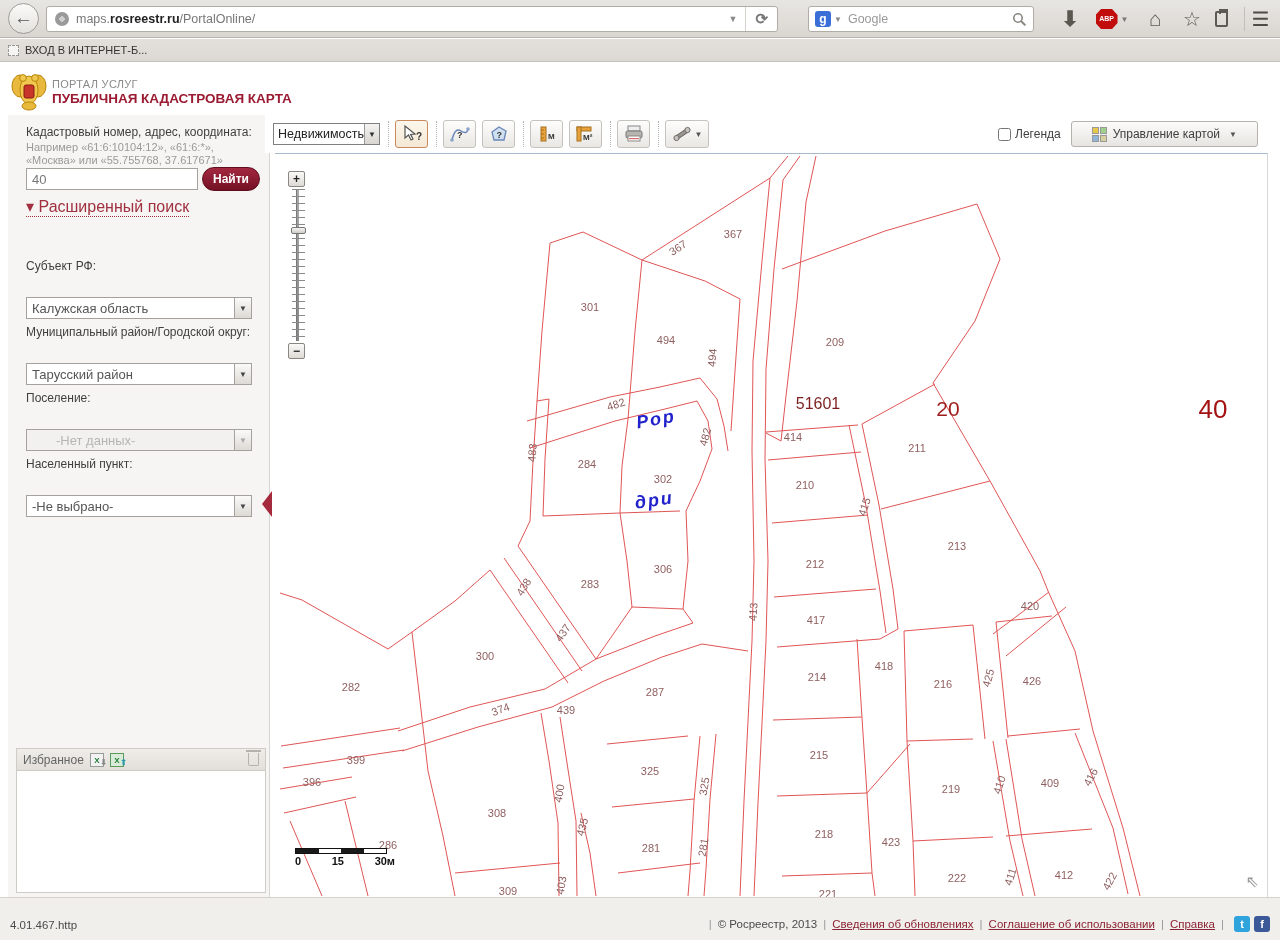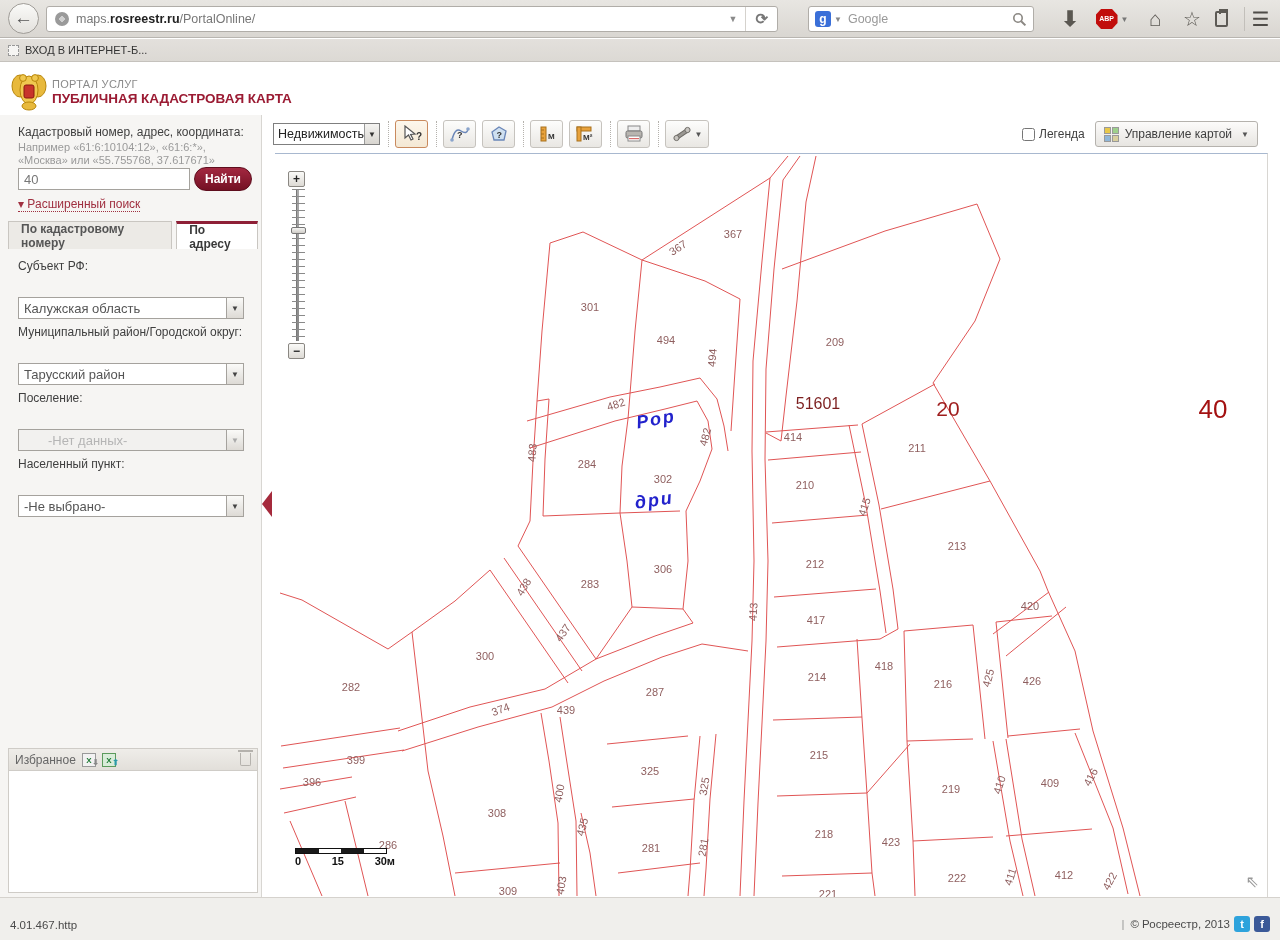--- a/index.html
+++ b/index.html
@@ -47,29 +47,29 @@
   .bm-ico { width:11px; height:11px; border:1px dashed #999; margin:0 6px 0 8px; background:#f6f5f3; }
   .bm-label { font-size:11px; color:#333; }
 
   
   #site-header { position:absolute; left:0; top:62px; width:1280px; height:53px; background:#fff; }
   #emblem { position:absolute; left:10px; top:8px; }
   .hdr-portal { position:absolute; left:52px; top:16px; font-size:11px; color:#8a8a8a; letter-spacing:.3px; }
   .hdr-title { position:absolute; left:52px; top:29px; font-size:13.5px; font-weight:bold; color:#9b1b33; }
 
   
-  #sidebar { position:absolute; left:0; top:115px; width:262px; height:782px; background:#f6f5f3; border-right:1px solid #d8d6d2;text-decoration:underline; }
+  #sidebar { position:absolute; left:8px; top:115px; width:262px; height:782px; background:#f6f5f3; border-right:1px solid #d8d6d2;text-decoration:underline; }
   .sb-label { font-size:12px; color:#3f3f3f; }
   .sb-hint { font-size:11px; color:#9a9a9a; }
   #search-input { position:absolute; left:18px; top:53px; width:172px; height:22px; border:1px solid #a5a29d; background:#fff;
     font-size:13px; color:#777; padding-left:5px; font-family:"Liberation Sans",sans-serif; }
   #find-btn { position:absolute; left:194px; top:52px; width:58px; height:24px;
     background:linear-gradient(#a32840,#741124); border:1px solid #5e0d1d; border-radius:12px;
     color:#fff; font-size:12px; font-weight:bold; text-align:center; line-height:22px; }
-  #adv-link { position:absolute; left:18px; top:82px; font-size:12px; color:#a03040; border-bottom:1px dotted #a03040; }
+  #adv-link { position:absolute; left:18px; top:82px; font-size:16px; color:#a03040; border-bottom:1px dotted #a03040; }
   #adv-link:before { content:"▾ "; }
   #tabs { position:absolute; left:8px; top:106px; width:250px; height:28px; display:flex; gap:4px; }
   .tab { height:28px; border:1px solid #c9c6c1; border-bottom:none; background:#eceae6; color:#555;
     font-size:12px; font-weight:bold; display:flex; align-items:center; justify-content:center; padding:0 12px; }
   .tab.active { background:#fff; border-top:3px solid #8e1f36; color:#3a3a3a; }
   #fields { position:absolute; left:0; top:138px; width:262px; }
   .field { margin:6px 18px 0 18px; }
   .field .flabel { font-size:12px; color:#3f3f3f; margin-bottom:4px; }
   .fselect { height:22px; border:1px solid #a5a29d; background:#fff; display:flex; align-items:center;margin-top:24px; }
   .fselect .fval { font-size:13px; color:#555; padding-left:5px; flex:1; white-space:nowrap; overflow:hidden; }
@@ -105,21 +105,21 @@
   .tbtn { width:33px; height:28px; margin-left:6px; border:1px solid #c6c3be; border-radius:3px;
     background:linear-gradient(#fdfdfc,#e9e7e3); display:flex; align-items:center; justify-content:center; }
   .tbtn.active { border:1px solid #c98a5e; background:linear-gradient(#fdf7ec,#f4e8d4); }
   .tsep { width:1px; height:26px; margin-left:8px; border-left:1px dotted #b5b2ad; }
   .tbtn.wide { width:44px; }
   .tcaret { font-size:8px; color:#555; margin-left:3px; }
   #legend-wrap { margin-left:auto; display:flex; align-items:center; }
   #legend-check { width:13px; height:13px; }
   #legend-label { font-size:12px; color:#3f3f3f; margin:0 10px 0 4px; }
   #manage-btn { height:26px; border:1px solid #b5b2ad; border-radius:3px; background:linear-gradient(#fcfbfa,#e7e5e1);
-    display:flex; align-items:center; padding:0 8px; margin-right:12px; }
+    display:flex; align-items:center; padding:0 20px; margin-right:12px; }
   .grid-ico { display:grid; grid-template-columns:7px 7px; grid-template-rows:7px 7px; gap:1px; margin-right:6px; }
   .grid-ico i { border:1px solid #999; }
   .grid-ico i:nth-child(1){ background:#e8c84a; } .grid-ico i:nth-child(2){ background:#9ed08c; }
   .grid-ico i:nth-child(3){ background:#8fb6d8; } .grid-ico i:nth-child(4){ background:#d8cf9e; }
   #manage-label { font-size:12px; color:#3f3f3f; margin-right:6px; }
 
   
   #map-area { position:absolute; left:275px; top:153px; width:993px; height:744px; background:#fff;
     border-top:1px solid #a8b8cf; border-right:1px solid #d8d6d2; overflow:hidden; }
   #map-svg { position:absolute; left:0; top:0; }
@@ -208,24 +208,20 @@
   <div class="hdr-title">ПУБЛИЧНАЯ КАДАСТРОВАЯ КАРТА</div>
 </div>
 
 <div id="sidebar">
   <div class="sb-label abs" style="left:18px;top:10px;">Кадастровый номер, адрес, координата:</div>
   <div class="sb-hint abs" style="left:18px;top:26px;">Например «61:6:10104:12», «61:6:*»,</div>
   <div class="sb-hint abs" style="left:18px;top:39px;">«Москва» или «55.755768, 37.617671»</div>
   <input id="search-input" value="40" style="">
   <div id="find-btn">Найти</div>
   <a id="adv-link">Расширенный поиск</a>
-  <div id="tabs">
-      <div class="tab">По кадастровому номеру</div>
-      <div class="tab active">По адресу</div>
-    </div>
   <div id="fields">
       <div class="field">
         <div class="flabel">Субъект РФ:</div>
         <div class="fselect">
           <span class="fval">Калужская область</span>
           <span class="farrow">▼</span>
         </div>
       </div>
       <div class="field">
         <div class="flabel">Муниципальный район/Городской округ:</div>
@@ -515,16 +511,17 @@
   </div>
 
   <div id="pan-cursor">⇖</div>
 </div>
 
 <div id="footer">
   <span id="version">4.01.467.http</span>
   <span id="footer-right">
     <span class="sep">|</span>
     <span>© Росреестр, 2013</span>
+    <span id="flinks"><span class="sep">|</span><a class="flink">Сведения об обновлениях</a><span class="sep">|</span><a class="flink">Соглашение об использовании</a><span class="sep">|</span><a class="flink">Справка</a><span class="sep">|</span></span>
     <span class="soc tw">t</span>
     <span class="soc fb">f</span>
   </span>
 </div>
 
 </body></html>

